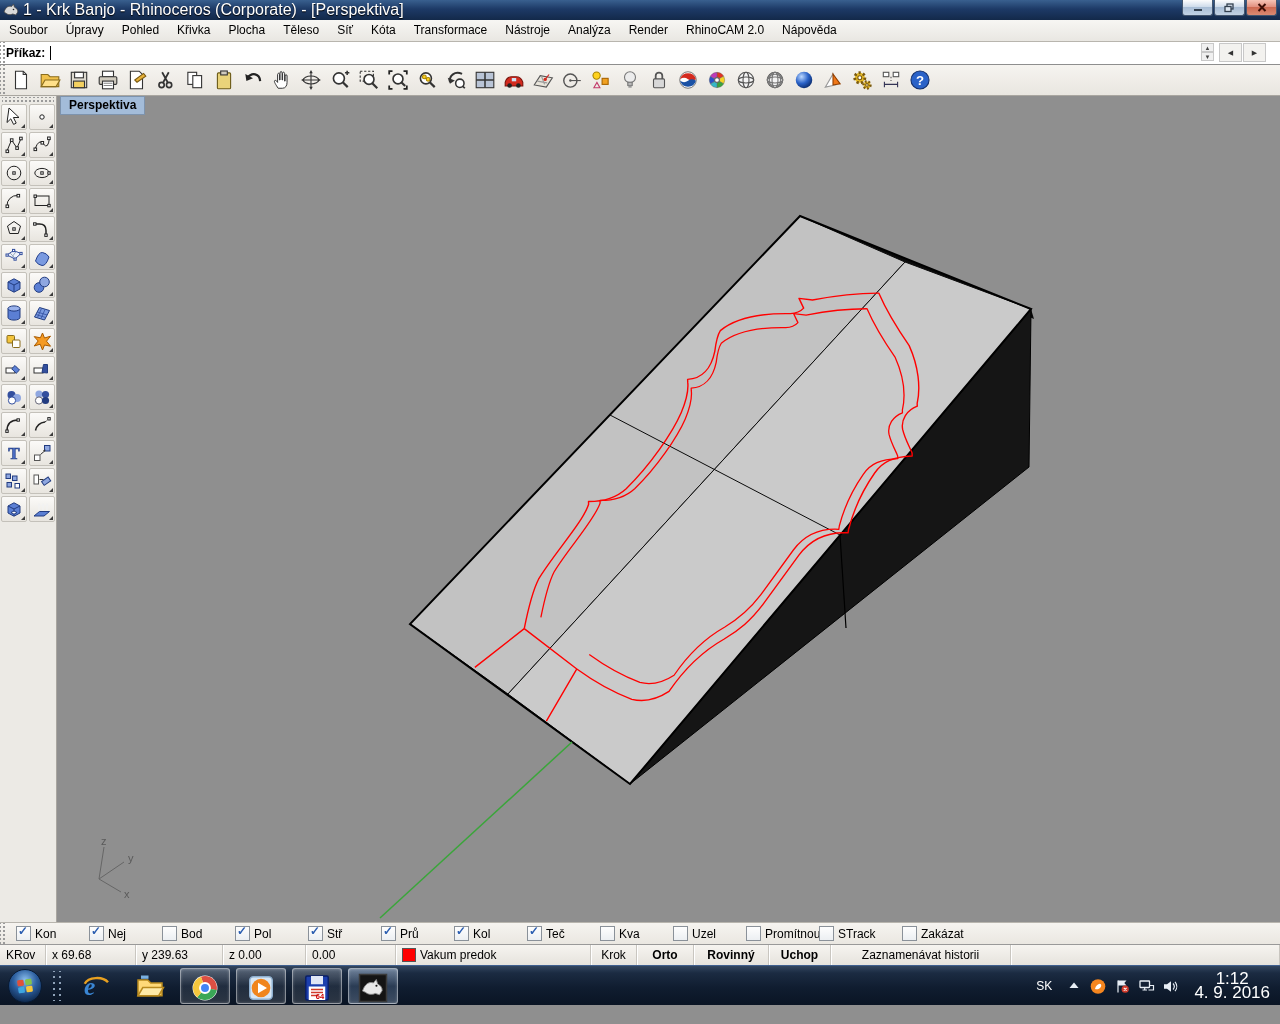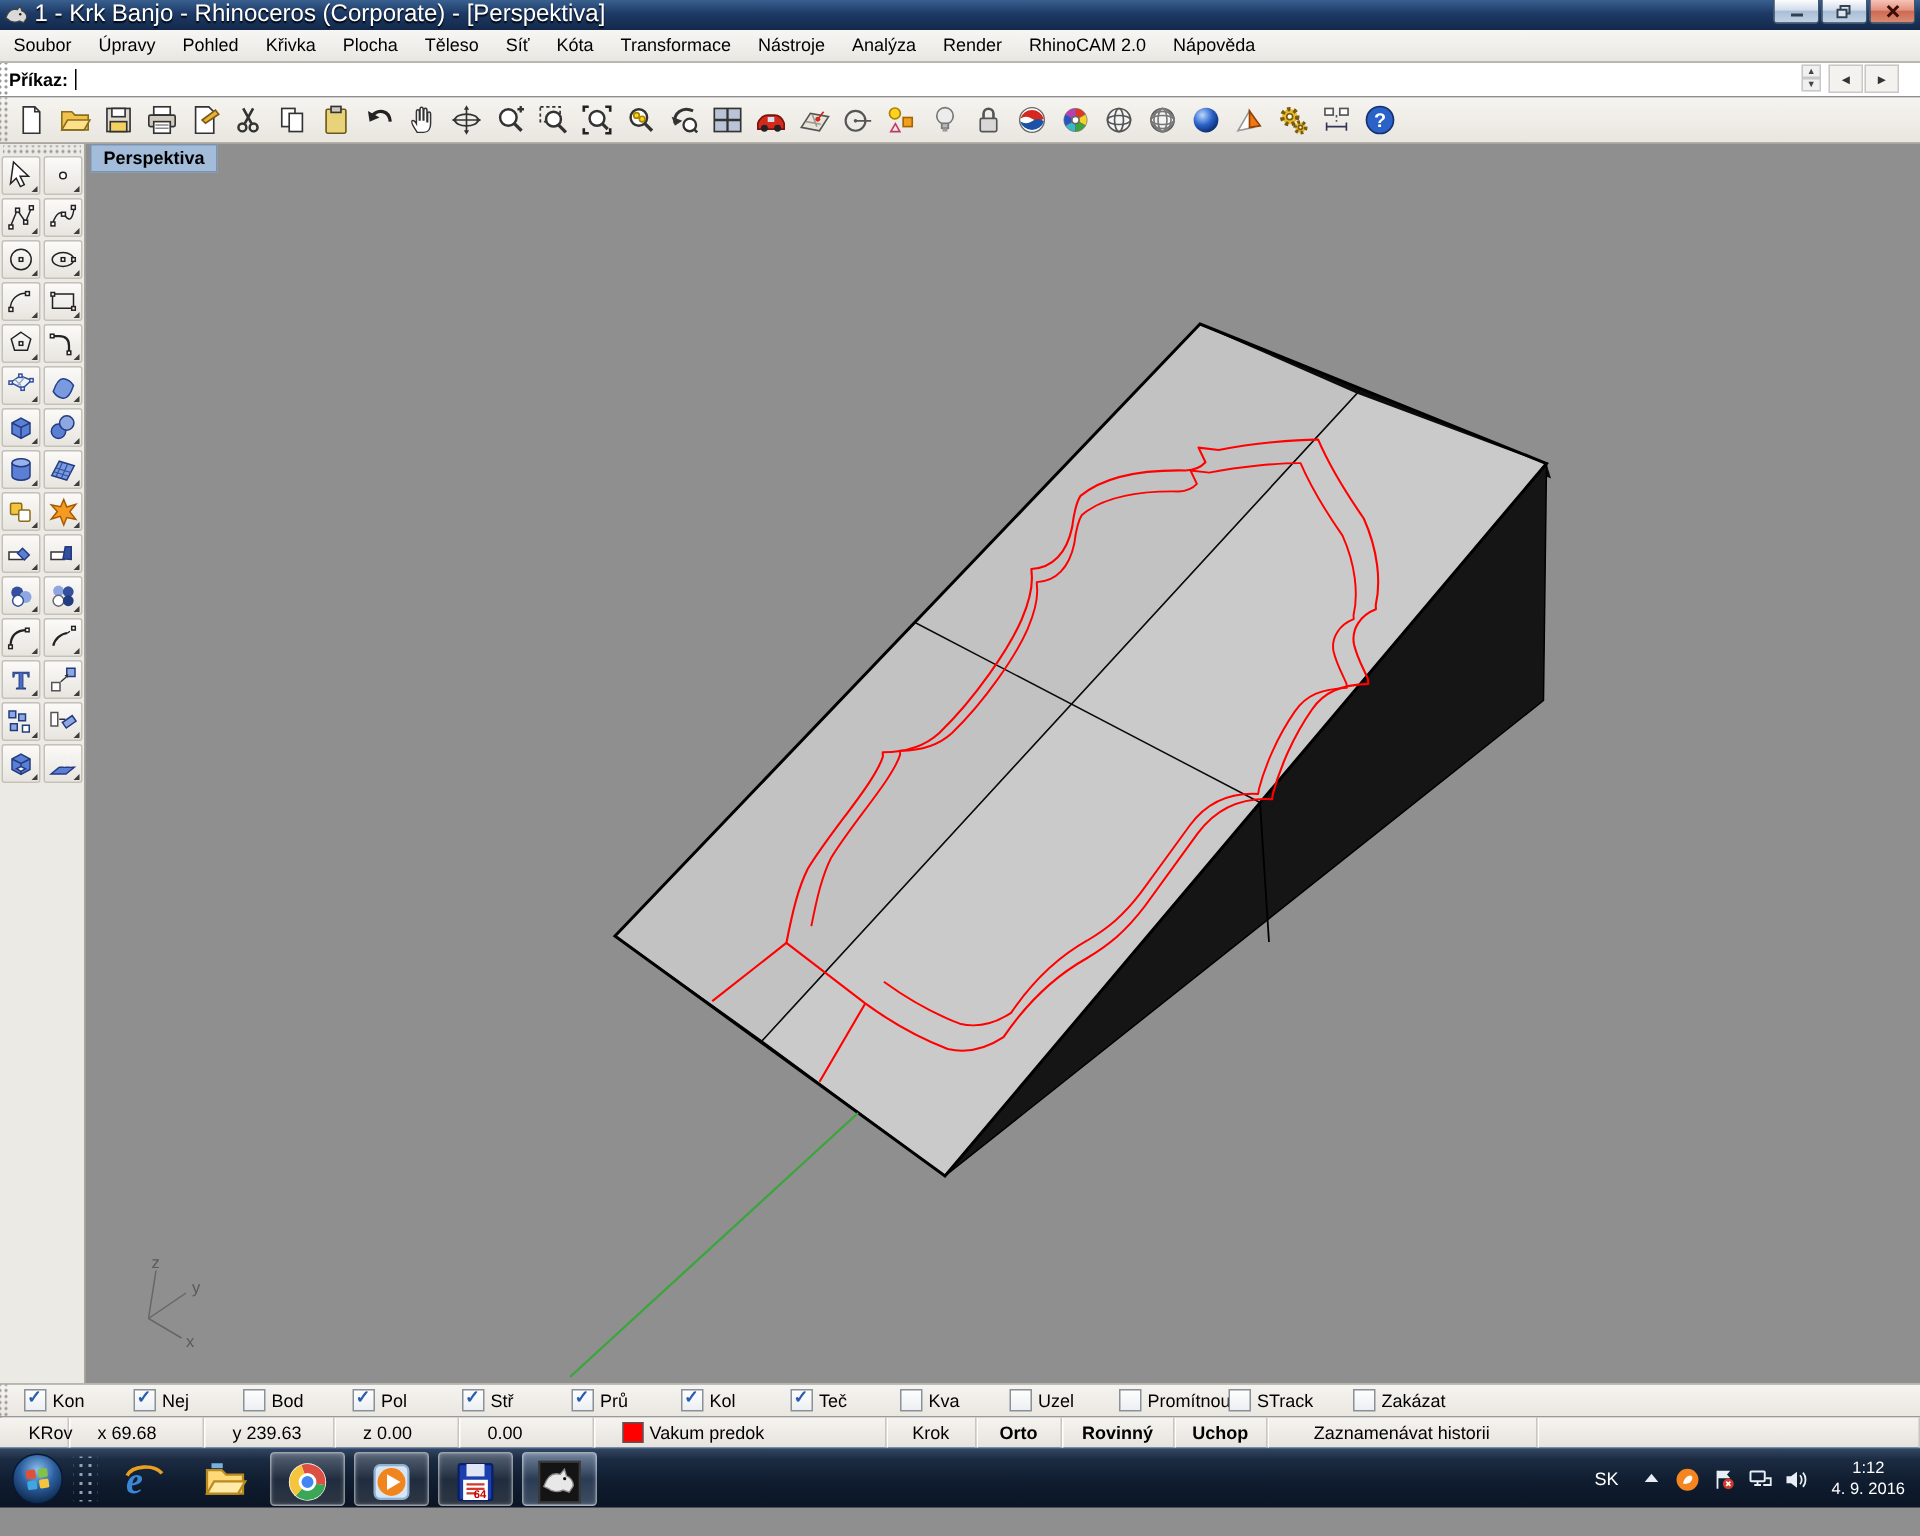--- a/index.html
+++ b/index.html
@@ -63,40 +63,40 @@
          display:flex;align-items:center;box-sizing:border-box;}
   .os-item{width:73px;flex:none;display:flex;align-items:center;}
   .os-item:nth-child(12){width:83px;}
   .cb{width:13px;height:13px;border:1px solid #8a9199;background:linear-gradient(#fefefe,#eceff2);
       margin:0 4px 0 10px;position:relative;flex:none;}
   .cb.on::after{content:"\2713";position:absolute;left:1px;top:-3px;font-size:12px;font-weight:bold;color:#2a5db0;}
   .os-label{color:#000;white-space:nowrap;}
   
   .status{height:21px;background:linear-gradient(#f6f4f0,#e6e3dd);border-top:1px solid #999;
           display:flex;align-items:center;box-sizing:border-box;}
-  .st-seg{height:100%;display:flex;align-items:center;padding:0 19px;border-right:1px solid #c9c6c0;
+  .st-seg{height:100%;display:flex;align-items:center;padding:0 6px;border-right:1px solid #c9c6c0;
           box-shadow:1px 0 0 #fff;white-space:nowrap;box-sizing:border-box;color:#000;}
   .st-bold{font-weight:bold;}
   .layer-swatch{width:12px;height:12px;background:#f00;border:1px solid #555;margin-right:4px;flex:none;}
   
   .taskbar{height:40px;background:linear-gradient(#33465f 0%,#1b2b42 18%,#101d30 55%,#0a1424 100%);
            border-top:1px solid #3f5f8f;display:flex;align-items:center;box-sizing:border-box;}
   .orb{width:40px;height:38px;margin-left:5px;display:flex;align-items:center;justify-content:center;flex:none;}
   .tb-dots{width:16px;height:30px;margin:0 4px;background-image:radial-gradient(#8fa2b8 1px,transparent 1.2px);
            background-size:6px 6px;background-position:2px 3px;flex:none;}
   .tb-app{width:48px;height:34px;display:flex;align-items:center;justify-content:center;margin:0 3px;flex:none;
           border-radius:3px;}
   .tb-app.boxed{border:1px solid rgba(255,255,255,.45);
                 background:linear-gradient(rgba(255,255,255,.25),rgba(255,255,255,.07) 50%,rgba(255,255,255,.14));
                 box-shadow:inset 0 0 3px rgba(255,255,255,.25);align-items:flex-end;}
   .tb-app.active{background:linear-gradient(rgba(190,210,235,.5),rgba(120,150,190,.25) 50%,rgba(160,185,215,.35));}
   .tray{margin-left:auto;display:flex;align-items:center;color:#fff;}
   .tray-lang{font-size:12px;margin-right:10px;}
   .tray-ic{margin:0 3px;display:flex;align-items:center;}
-  .clock{text-align:center;font-size:11px;line-height:14px;margin:0 10px 0 12px;white-space:nowrap;}
+  .clock{text-align:center;font-size:17px;line-height:14px;margin:0 10px 0 12px;white-space:nowrap;}
   svg{display:block;}
 </style>
 </head>
 <body>
 
 <div class="app">
 
   <div class="titlebar">
     <span class="tb-logo">
       <svg width="16" height="16" viewBox="0 0 16 16">
@@ -839,21 +839,21 @@
   <div class="status" id="status-bar">
       <span class="st-seg" style="width: 46px;">KRov</span>
       <span class="st-seg" style="width: 90px;">x 69.68</span>
       <span class="st-seg" style="width: 87px;">y 239.63</span>
       <span class="st-seg" style="width: 83px;">z 0.00</span>
       <span class="st-seg" style="width: 90px;">0.00</span>
       <span class="st-seg" style="width: 195px;">
         <span class="layer-swatch" style="background: rgb(255, 0, 0);"></span>
         <span>Vakum predok</span>
       </span>
-      <span class="st-seg" style="width: 60px; justify-content: center;">Krok</span>
+      <span class="st-seg" style="width: 46px; justify-content: center;">Krok</span>
       <span class="st-seg st-bold" style="width: 57px; justify-content: center;">Orto</span>
       <span class="st-seg st-bold" style="width: 75px; justify-content: center; text-align: right;">Rovinný</span>
       <span class="st-seg st-bold" style="width: 62px; justify-content: center;">Uchop</span>
       <span class="st-seg" style="width: 180px; justify-content: center;">Zaznamenávat historii</span>
       <span class="st-seg" style="flex: 1 1 0%;"></span>
     </div>
 
   <div class="taskbar">
     <div class="orb">
       <svg width="36" height="36" viewBox="0 0 36 36">

